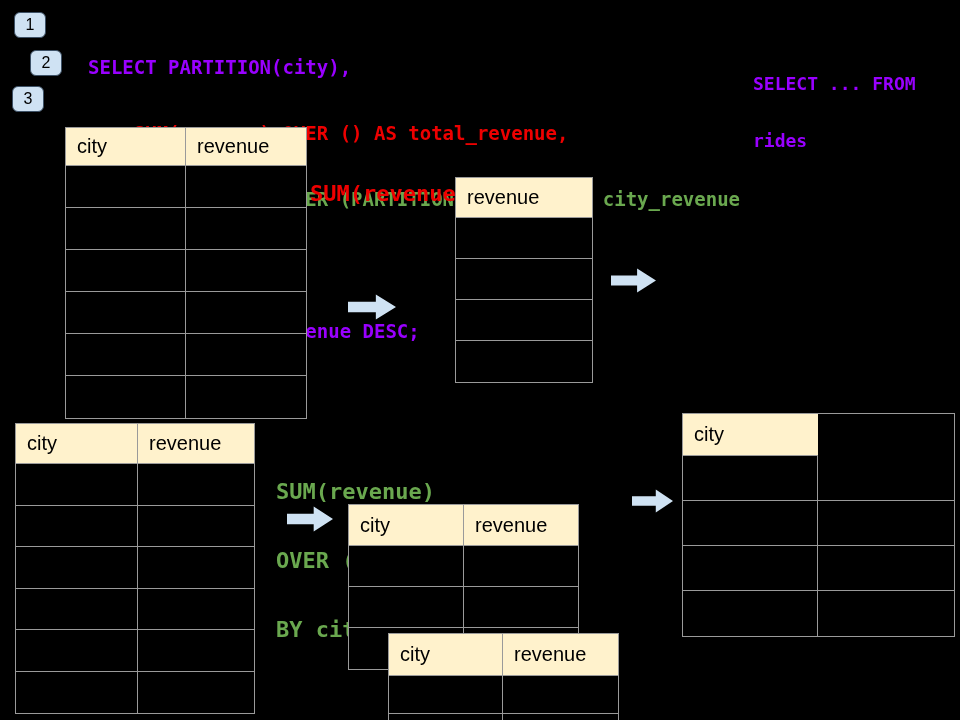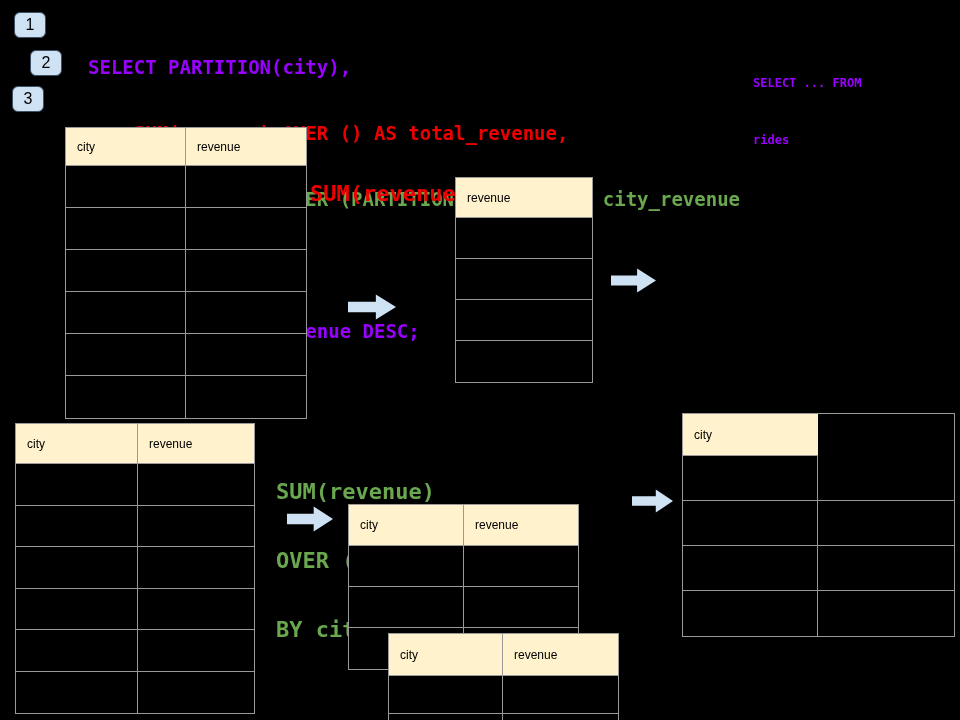--- a/index.html
+++ b/index.html
@@ -23,21 +23,21 @@
   
   .code{
     position:absolute;left:88px;top:12px;
     font-family:"DejaVu Sans Mono",monospace;
     font-weight:bold;font-size:19px;line-height:22px;
     white-space:pre;
   }
   .note{
     position:absolute;left:753px;top:36px;
     font-family:"DejaVu Sans Mono",monospace;
-    font-weight:bold;font-size:12px;line-height:19px;
+    font-weight:bold;font-size:18px;line-height:19px;
     white-space:pre;
   }
   .annot{
     position:absolute;
     font-family:"DejaVu Sans Mono",monospace;
     font-weight:bold;font-size:22px;line-height:23px;
     white-space:pre;
   }
   .annot.total{left:310px;top:136px;}
   .annot.partition{left:276px;top:434px;}
@@ -48,21 +48,21 @@
     border:1px solid var(--table-border,#999);
     box-sizing:content-box;
   }
   .thead{display:flex;height:var(--hh);}
   .th{
     background:var(--table-header-bg,#FFF2CC);
     border-right:1px solid var(--table-border,#999);
     border-bottom:1px solid var(--table-border,#999);
     display:flex;align-items:center;
     padding-left:11px;box-sizing:border-box;
-    font-size:12px;color:#000;
+    font-size:20px;color:#000;
   }
   .trow{display:flex;height:var(--rh);}
   .tcell{
     border-right:1px solid var(--table-border,#999);
     border-bottom:1px solid var(--table-border,#999);
     box-sizing:border-box;
   }
   .th:nth-child(1),.tcell:nth-child(1){width:var(--c1);}
   .th:nth-child(2),.tcell:nth-child(2){width:var(--c2);}
   .th:last-child,.tcell:last-child{border-right:none;}

